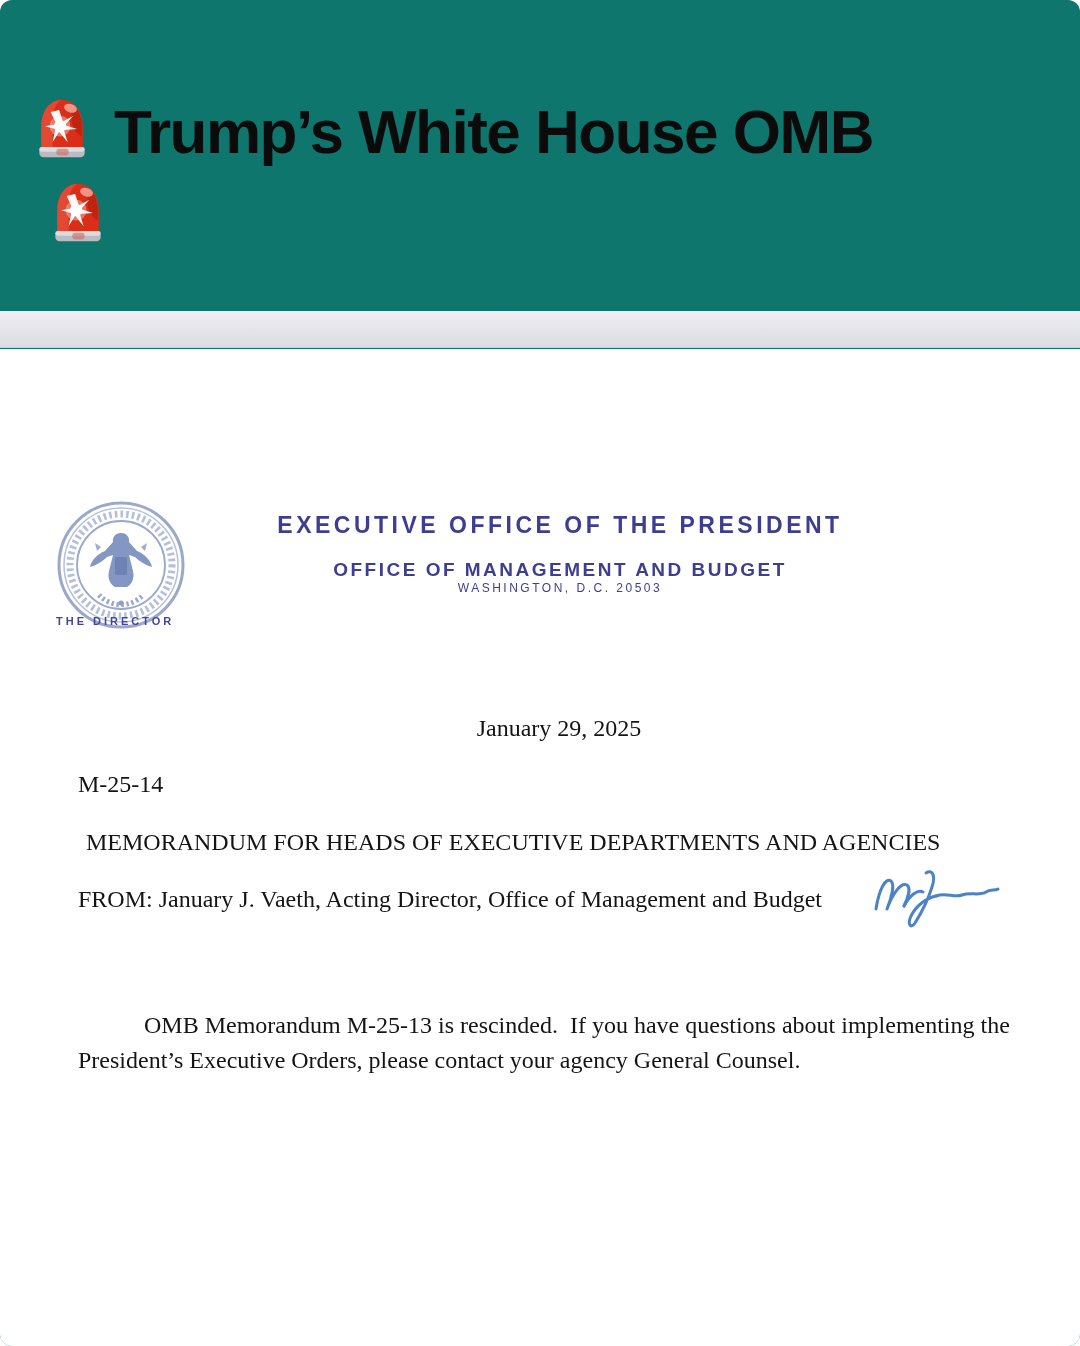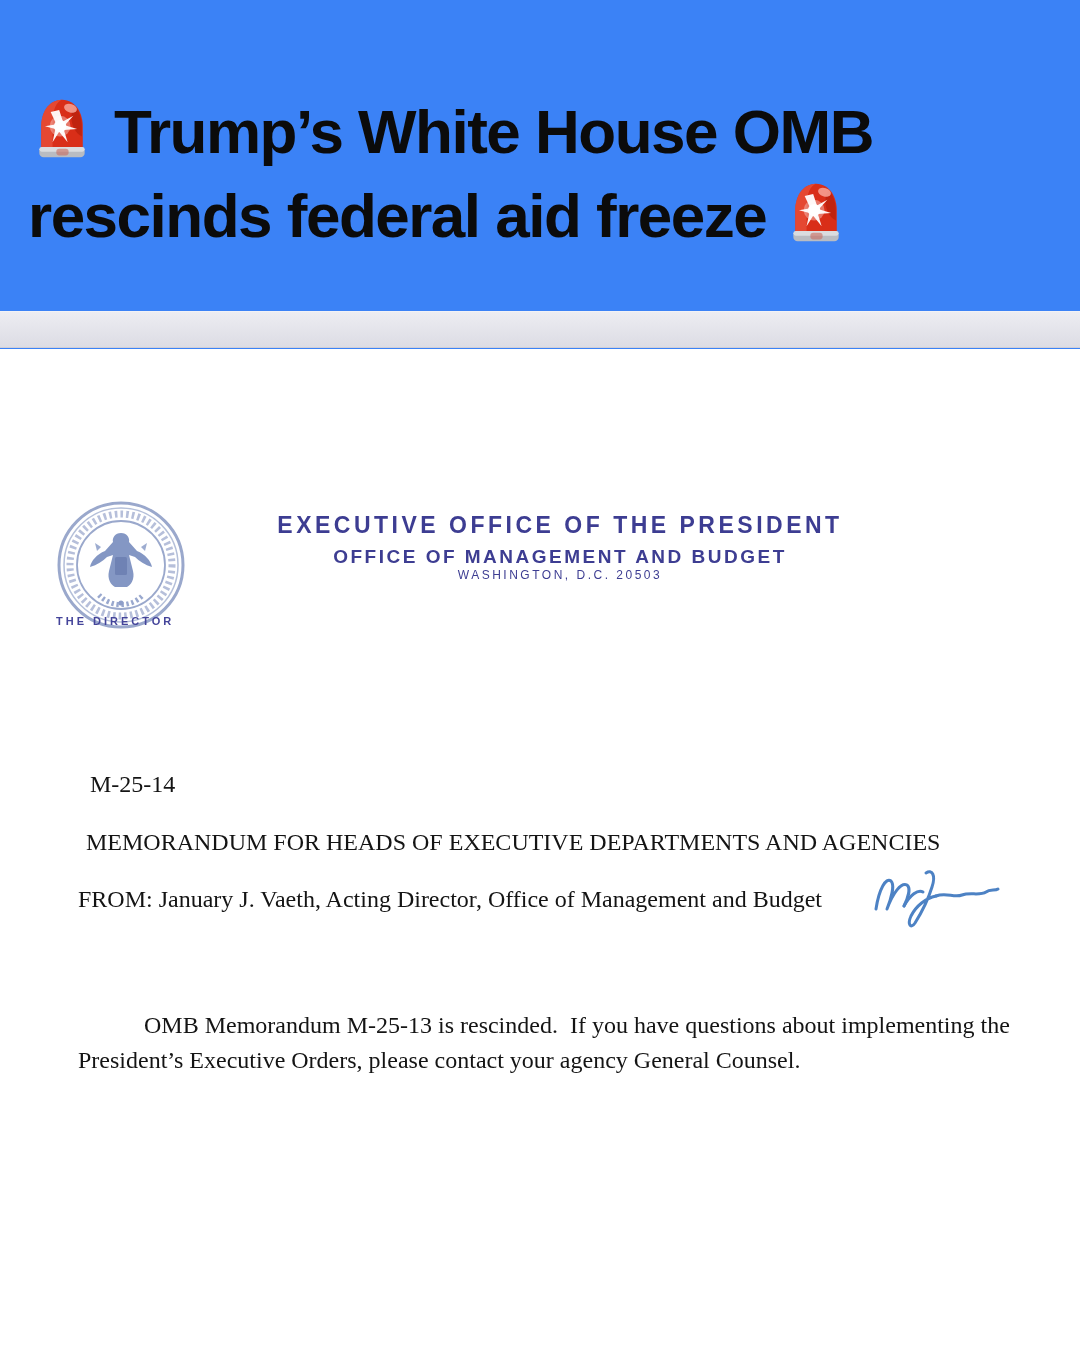--- a/index.html
+++ b/index.html
@@ -11,23 +11,24 @@
     --divider-top:#ededf2;
     --divider-bottom:#dcdce4;
     --memo-ink:#141414;
   }
   *{margin:0;padding:0;box-sizing:border-box;}
   html,body{background:#ffffff;}
   .canvas{
     position:relative;
     width:1080px;
     height:1346px;
-    background:#3b82f6;
+    background:#0f766e;
     overflow:hidden;
     font-family:"Liberation Sans", sans-serif;
+    border-radius:12px;
   }
 
   
   .headline{
     position:absolute;
     left:28px; top:90px;
     width:1030px;
     color:var(--headline-black);
     font-weight:bold;
     font-size:62px;
@@ -81,21 +82,21 @@
     position:absolute;
     left:120px; top:163px;  
     width:880px;
     text-align:center;
     color:var(--letterhead-blue);
   }
   .letterhead .lh1{
     font-size:23px;
     letter-spacing:3.5px;
     font-weight:600;
-    margin-bottom:7px;
+    margin-bottom:20px;
     white-space:nowrap;
   }
   .letterhead .lh2{
     font-size:19px;
     letter-spacing:2.5px;
     font-weight:600;
     margin-bottom:0;
     white-space:nowrap;
   }
   .letterhead .lh3{
@@ -106,21 +107,21 @@
   }
 
   .memo-text{
     font-family:"Liberation Serif", serif;
     color:var(--memo-ink);
     font-size:24px;
     position:absolute;
     white-space:nowrap;
   }
   .memo-date{ left:78px; top:366px; width:962px; text-align:center; }  
-  .memo-number{ left:78px; top:422px;margin-left:12px; }                                
+  .memo-number{ left:78px; top:422px; }                                
   .memo-memorandum{ left:78px; top:480px;margin-left:8px; }                            
   .memo-from{ left:78px; top:537px; }                                  
   .memo-subject{ left:78px; top:594px; }                               
   .memo-body{
     left:78px; top:659px;                                              
     width:975px;
     white-space:pre-wrap;
     line-height:35px;
     text-indent:66px;
   }
@@ -145,21 +146,21 @@
         <ellipse cx="45" cy="14" rx="7" ry="4.5" fill="#f7a598" opacity="0.85" transform="rotate(18 45 14)"></ellipse>
         <polygon points="33,16 37,28 48,22 39,32 52,36 38,37 42,50 33,39 26,50 29,36 18,33 30,31 24,18" fill="#ffffff" opacity="0.95"></polygon>
         <circle cx="34" cy="33" r="6.5" fill="#ffffff"></circle>
         <circle cx="34" cy="33" r="11" fill="#ffffff" opacity="0.35"></circle>
         <rect x="12" y="55" width="48" height="11" rx="4.5" fill="#b9bcc2"></rect>
         <rect x="12" y="55" width="48" height="5" rx="2.5" fill="#dadcdf"></rect>
         <rect x="30" y="57" width="13" height="7" rx="3" fill="#c96a5e" opacity="0.6"></rect>
       </svg><span>Trump’s White House OMB</span>
     </span>
     <span class="headline-line">
-      <span>rescinds federal aid freeze</span><svg class="siren siren-trail" viewBox="0 0 72 72" aria-hidden="true">
+      <svg class="siren siren-trail" viewBox="0 0 72 72" aria-hidden="true">
         <path d="M36 5 C21 5 14 20 14 33 L14 57 L58 57 L58 33 C58 20 51 5 36 5 Z" fill="#d92e18"></path>
         <path d="M36 5 C21 5 14 20 14 33 L14 57 L26 57 L26 30 C26 16 30 7 36 5 Z" fill="#e8523b" opacity="0.75"></path>
         <path d="M50 12 C54 17 57 25 57 33 L57 44 C50 40 46 32 46 24 C46 19 47 14 50 12 Z" fill="#b51f0c" opacity="0.7"></path>
         <ellipse cx="45" cy="14" rx="7" ry="4.5" fill="#f7a598" opacity="0.85" transform="rotate(18 45 14)"></ellipse>
         <polygon points="33,16 37,28 48,22 39,32 52,36 38,37 42,50 33,39 26,50 29,36 18,33 30,31 24,18" fill="#ffffff" opacity="0.95"></polygon>
         <circle cx="34" cy="33" r="6.5" fill="#ffffff"></circle>
         <circle cx="34" cy="33" r="11" fill="#ffffff" opacity="0.35"></circle>
         <rect x="12" y="55" width="48" height="11" rx="4.5" fill="#b9bcc2"></rect>
         <rect x="12" y="55" width="48" height="5" rx="2.5" fill="#dadcdf"></rect>
         <rect x="30" y="57" width="13" height="7" rx="3" fill="#c96a5e" opacity="0.6"></rect>
@@ -187,20 +188,21 @@
     </svg>
 
     <div class="seal-caption">THE DIRECTOR</div>
 
     <div class="letterhead">
       <div class="lh1">EXECUTIVE OFFICE OF THE PRESIDENT</div>
       <div class="lh2">OFFICE OF MANAGEMENT AND BUDGET</div>
       <div class="lh3">WASHINGTON, D.C. 20503</div>
     </div>
 
+    <div class="memo-text memo-date">January 29, 2025</div>
     <div class="memo-text memo-number">M-25-14</div>
     <div class="memo-text memo-memorandum">MEMORANDUM FOR HEADS OF EXECUTIVE DEPARTMENTS AND AGENCIES</div>
     <div class="memo-text memo-from">FROM: January J. Vaeth, Acting Director, Office of Management and Budget</div>
     <div class="memo-text memo-body">OMB Memorandum M-25-13 is rescinded.  If you have questions about implementing the President’s Executive Orders, please contact your agency General Counsel.</div>
 
     <svg class="signature" viewBox="0 0 136 66" aria-hidden="true">
       <g fill="none" stroke="#4d82c4" stroke-width="3" stroke-linecap="round" stroke-linejoin="round">
         <path d="M8 44 C11 24 18 12 23 16 C27 20 23 34 19 44 C25 28 33 17 39 20 C43 23 40 33 36 41"></path>
         <path d="M36 41 C42 30 50 24 55 27"></path>
         <path d="M58 8 C64 4 68 10 64 22 C60 35 52 50 47 58 C43 64 39 60 43 51 C48 41 58 33 68 31"></path>

